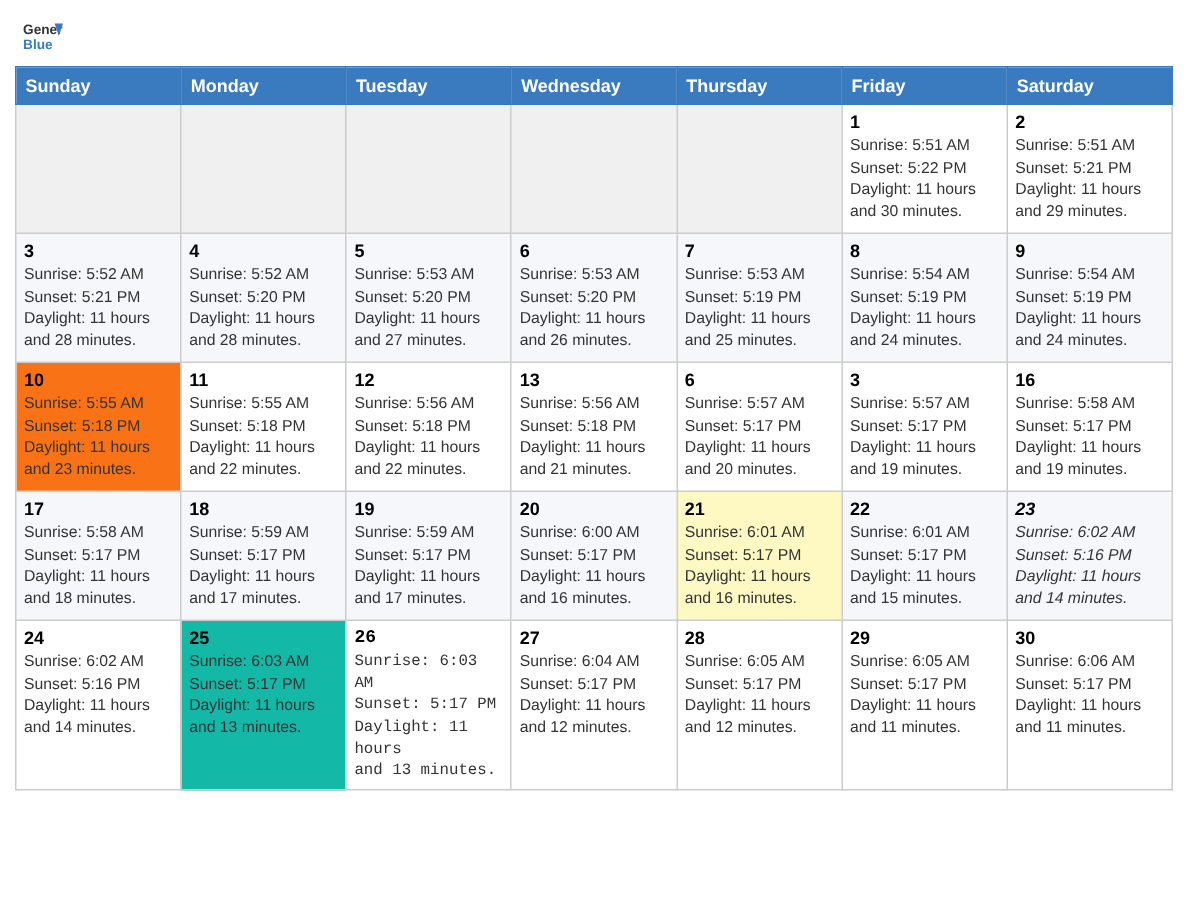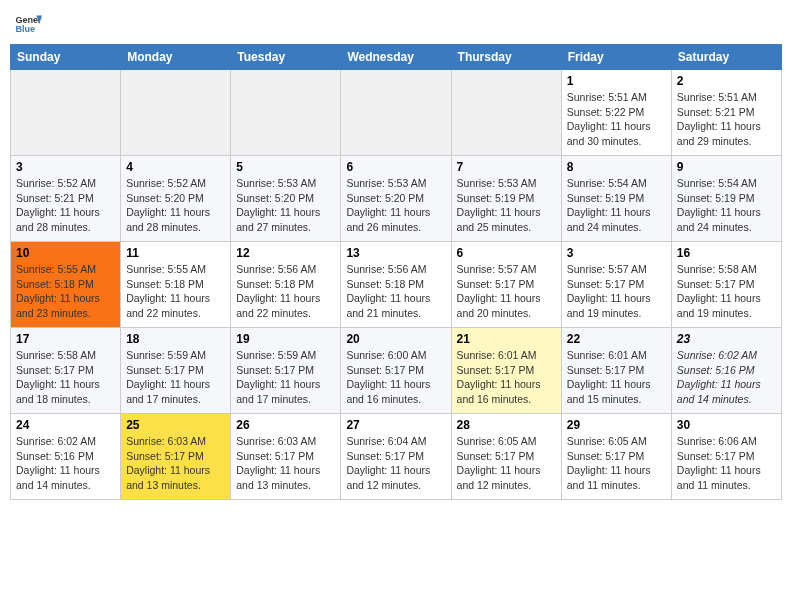--- a/index.html
+++ b/index.html
@@ -287,28 +287,28 @@
         </td>
       </tr>
       <tr class="week-row">
         <td style="background: rgb(255, 255, 255);">
           <span class="day-num">24</span>
           <div class="day-info" style="white-space: pre-line;">Sunrise: 6:02 AM
 Sunset: 5:16 PM
 Daylight: 11 hours
 and 14 minutes.</div>
         </td>
-        <td style="background: #fde047;">
+        <td style="background: #14b8a6;">
           <span class="day-num">25</span>
           <div class="day-info" style="white-space: pre-line;">Sunrise: 6:03 AM
 Sunset: 5:17 PM
 Daylight: 11 hours
 and 13 minutes.</div>
         </td>
-        <td style="background: rgb(255, 255, 255);">
+        <td style="background: rgb(255, 255, 255); font-family: Liberation Mono, monospace;">
           <span class="day-num">26</span>
           <div class="day-info" style="white-space: pre-line;">Sunrise: 6:03 AM
 Sunset: 5:17 PM
 Daylight: 11 hours
 and 13 minutes.</div>
         </td>
         <td style="background: rgb(255, 255, 255);">
           <span class="day-num">27</span>
           <div class="day-info" style="white-space: pre-line;">Sunrise: 6:04 AM
 Sunset: 5:17 PM

